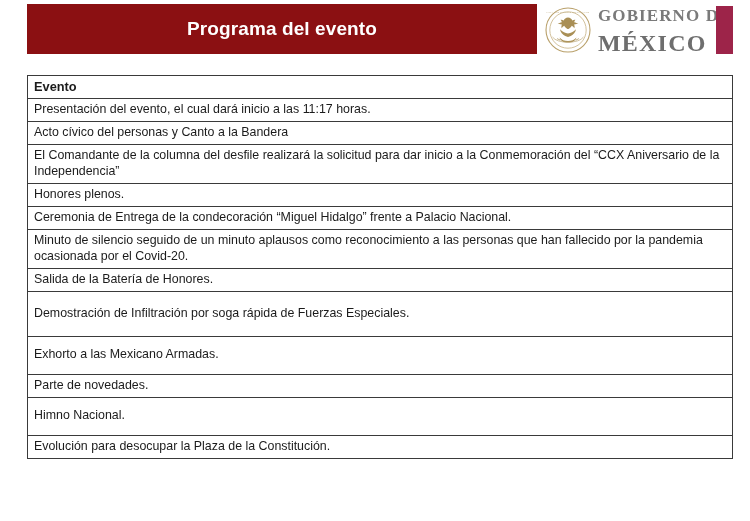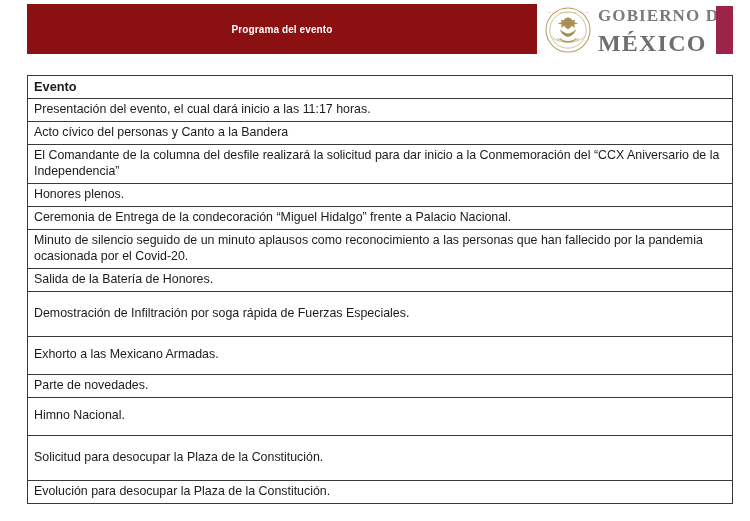--- a/index.html
+++ b/index.html
@@ -35,21 +35,21 @@
     box-sizing: border-box;
   }
   #title-bar .title-text {
     position: absolute;
     left: 0;
     right: 0;
     top: 50%;
     transform: translateY(-50%);
     text-align: center;
     color: #ffffff;
-    font-size: 10px;
+    font-size: 19px;
     font-weight: bold;
     letter-spacing: 0.1px;
     font-family: "Liberation Sans", sans-serif;
   }
 
   #gob-logo {
     position: absolute;
     left: 545px;
     top: 5px;
     width: 165px;
@@ -202,21 +202,18 @@
     </tr>
     <tr class="tall">
       <td colspan="2">Exhorto a las Mexicano Armadas.</td>
     </tr>
     <tr class="single">
       <td colspan="2">Parte de novedades.</td>
     </tr>
     <tr class="tall">
       <td colspan="2">Himno Nacional.</td>
     </tr>
-    <tr class="xtall">
-      <td colspan="2">Solicitud para desocupar la Plaza de la Constitución.</td>
-    </tr>
     <tr class="compact">
       <td colspan="2">Evolución para desocupar la Plaza de la Constitución.</td>
     </tr>
 
   </tbody>
 </table>
 
 </body></html>

